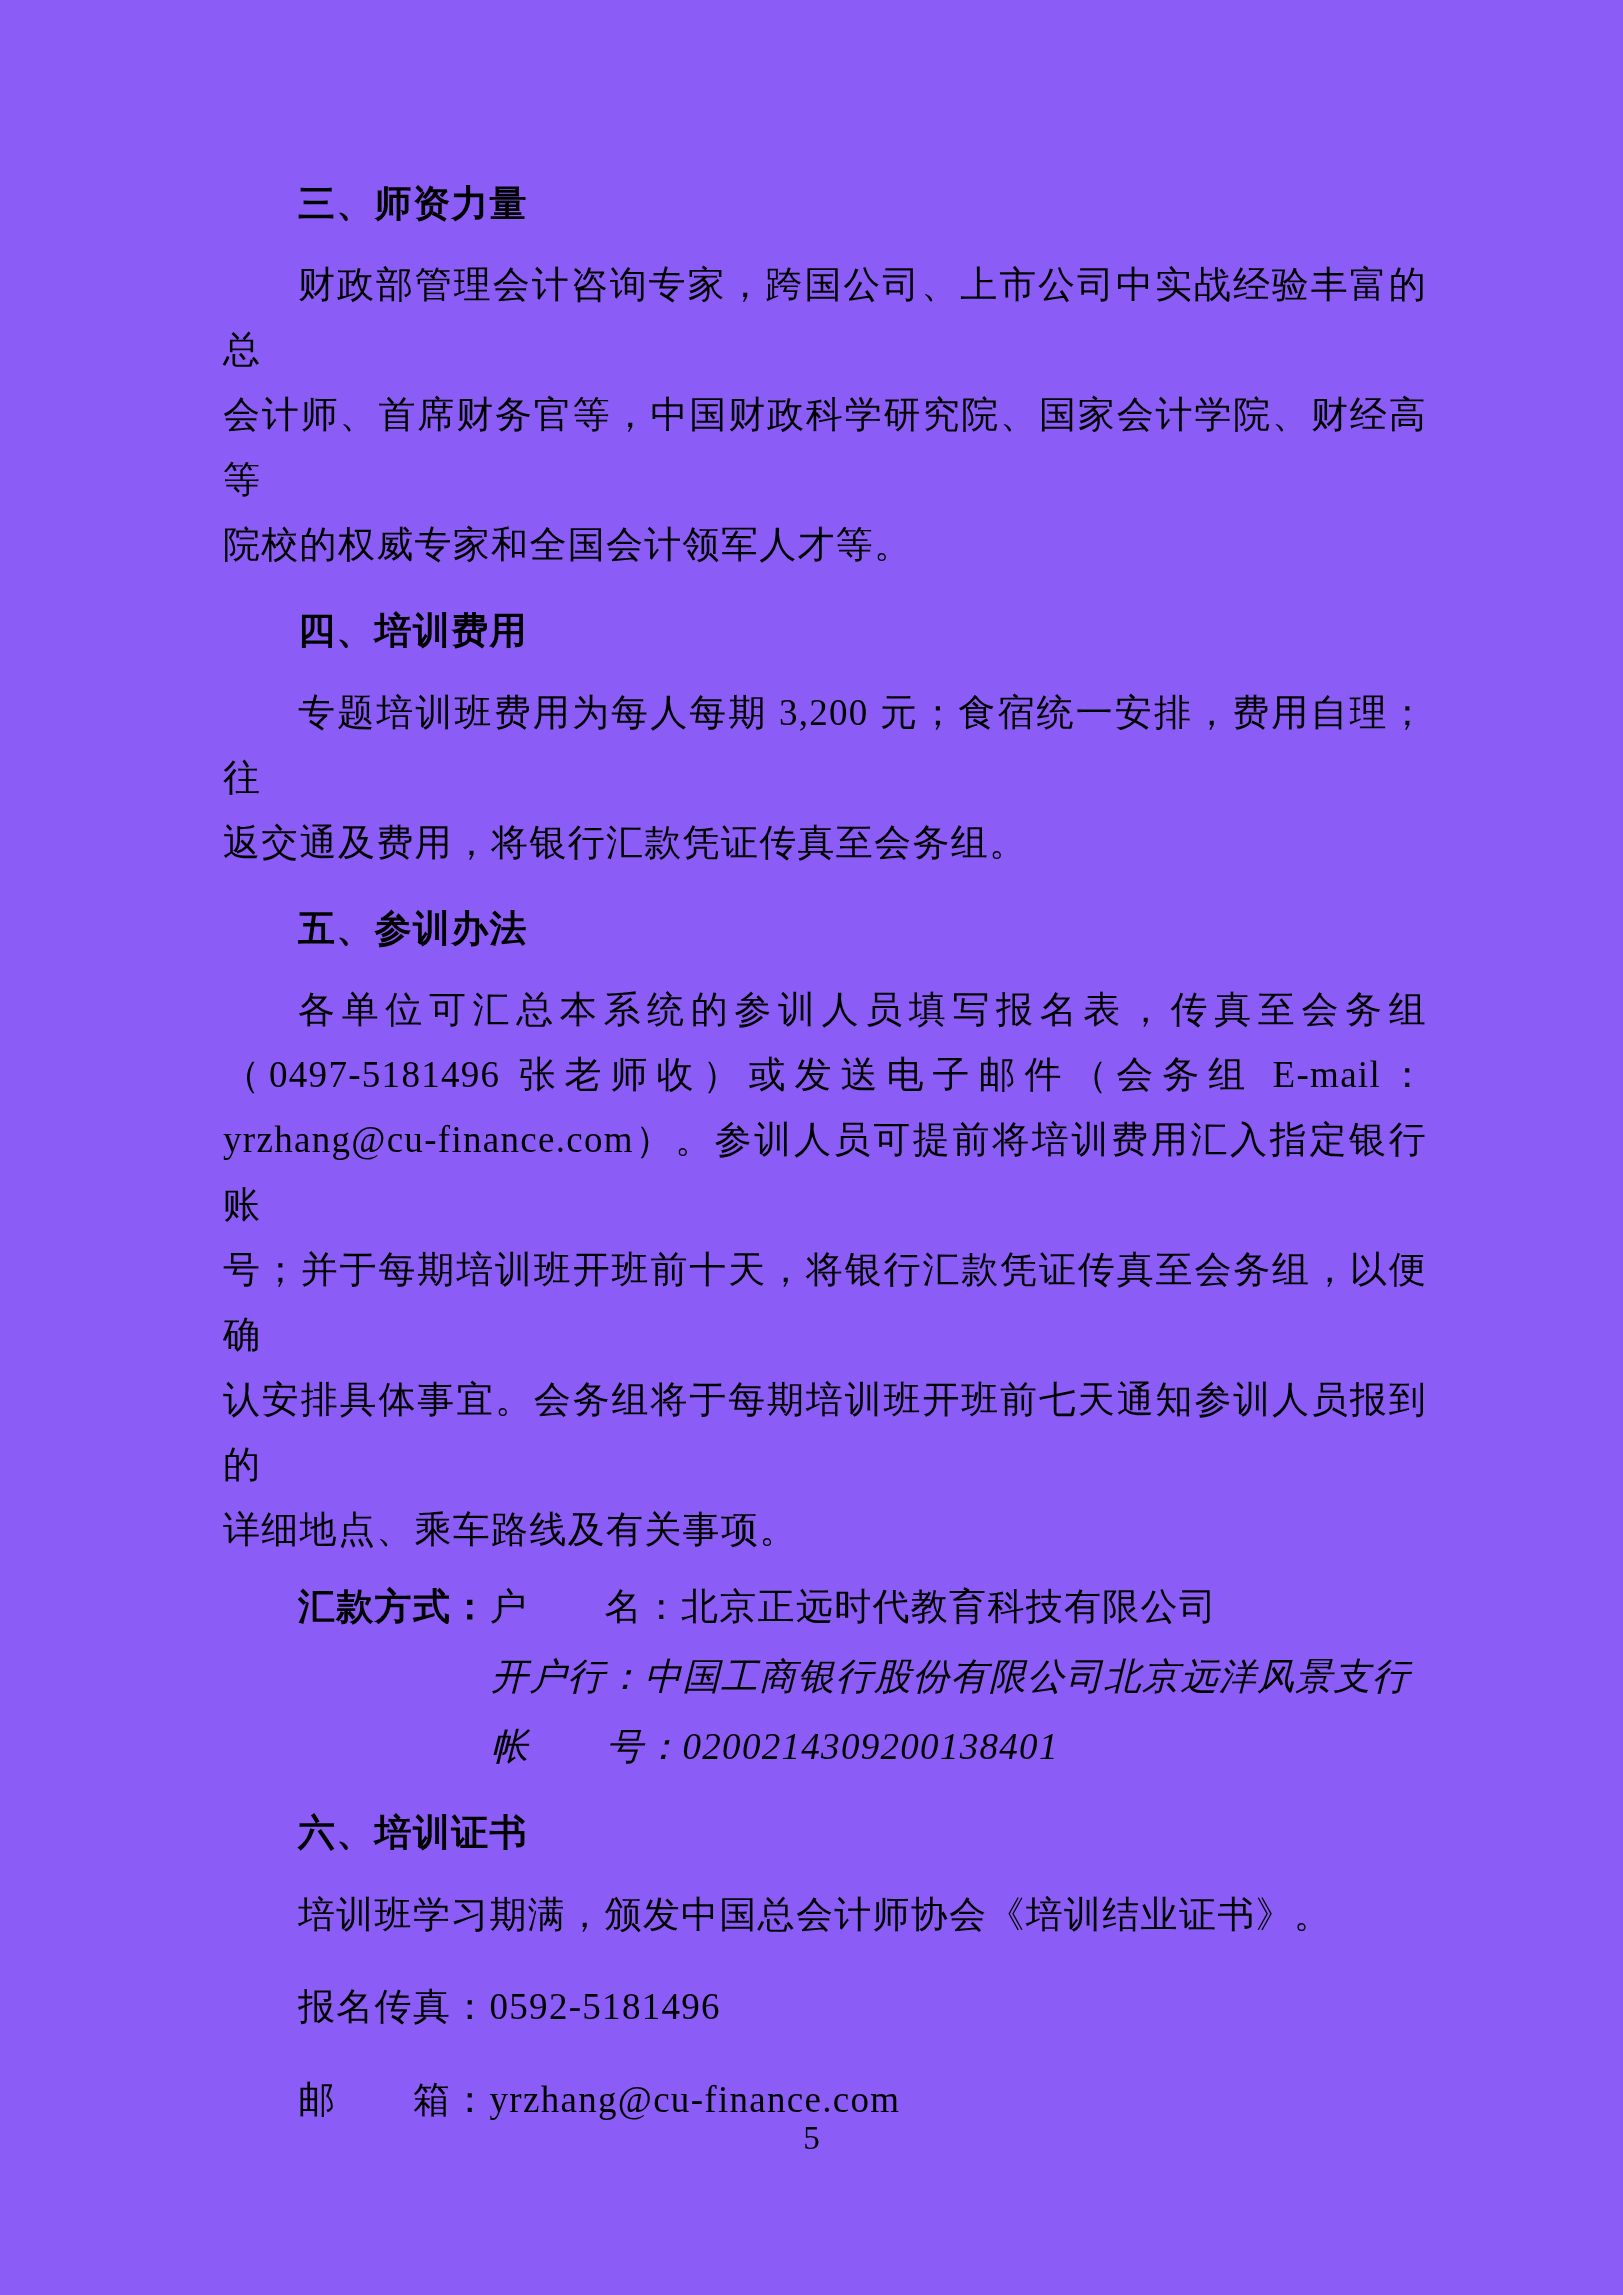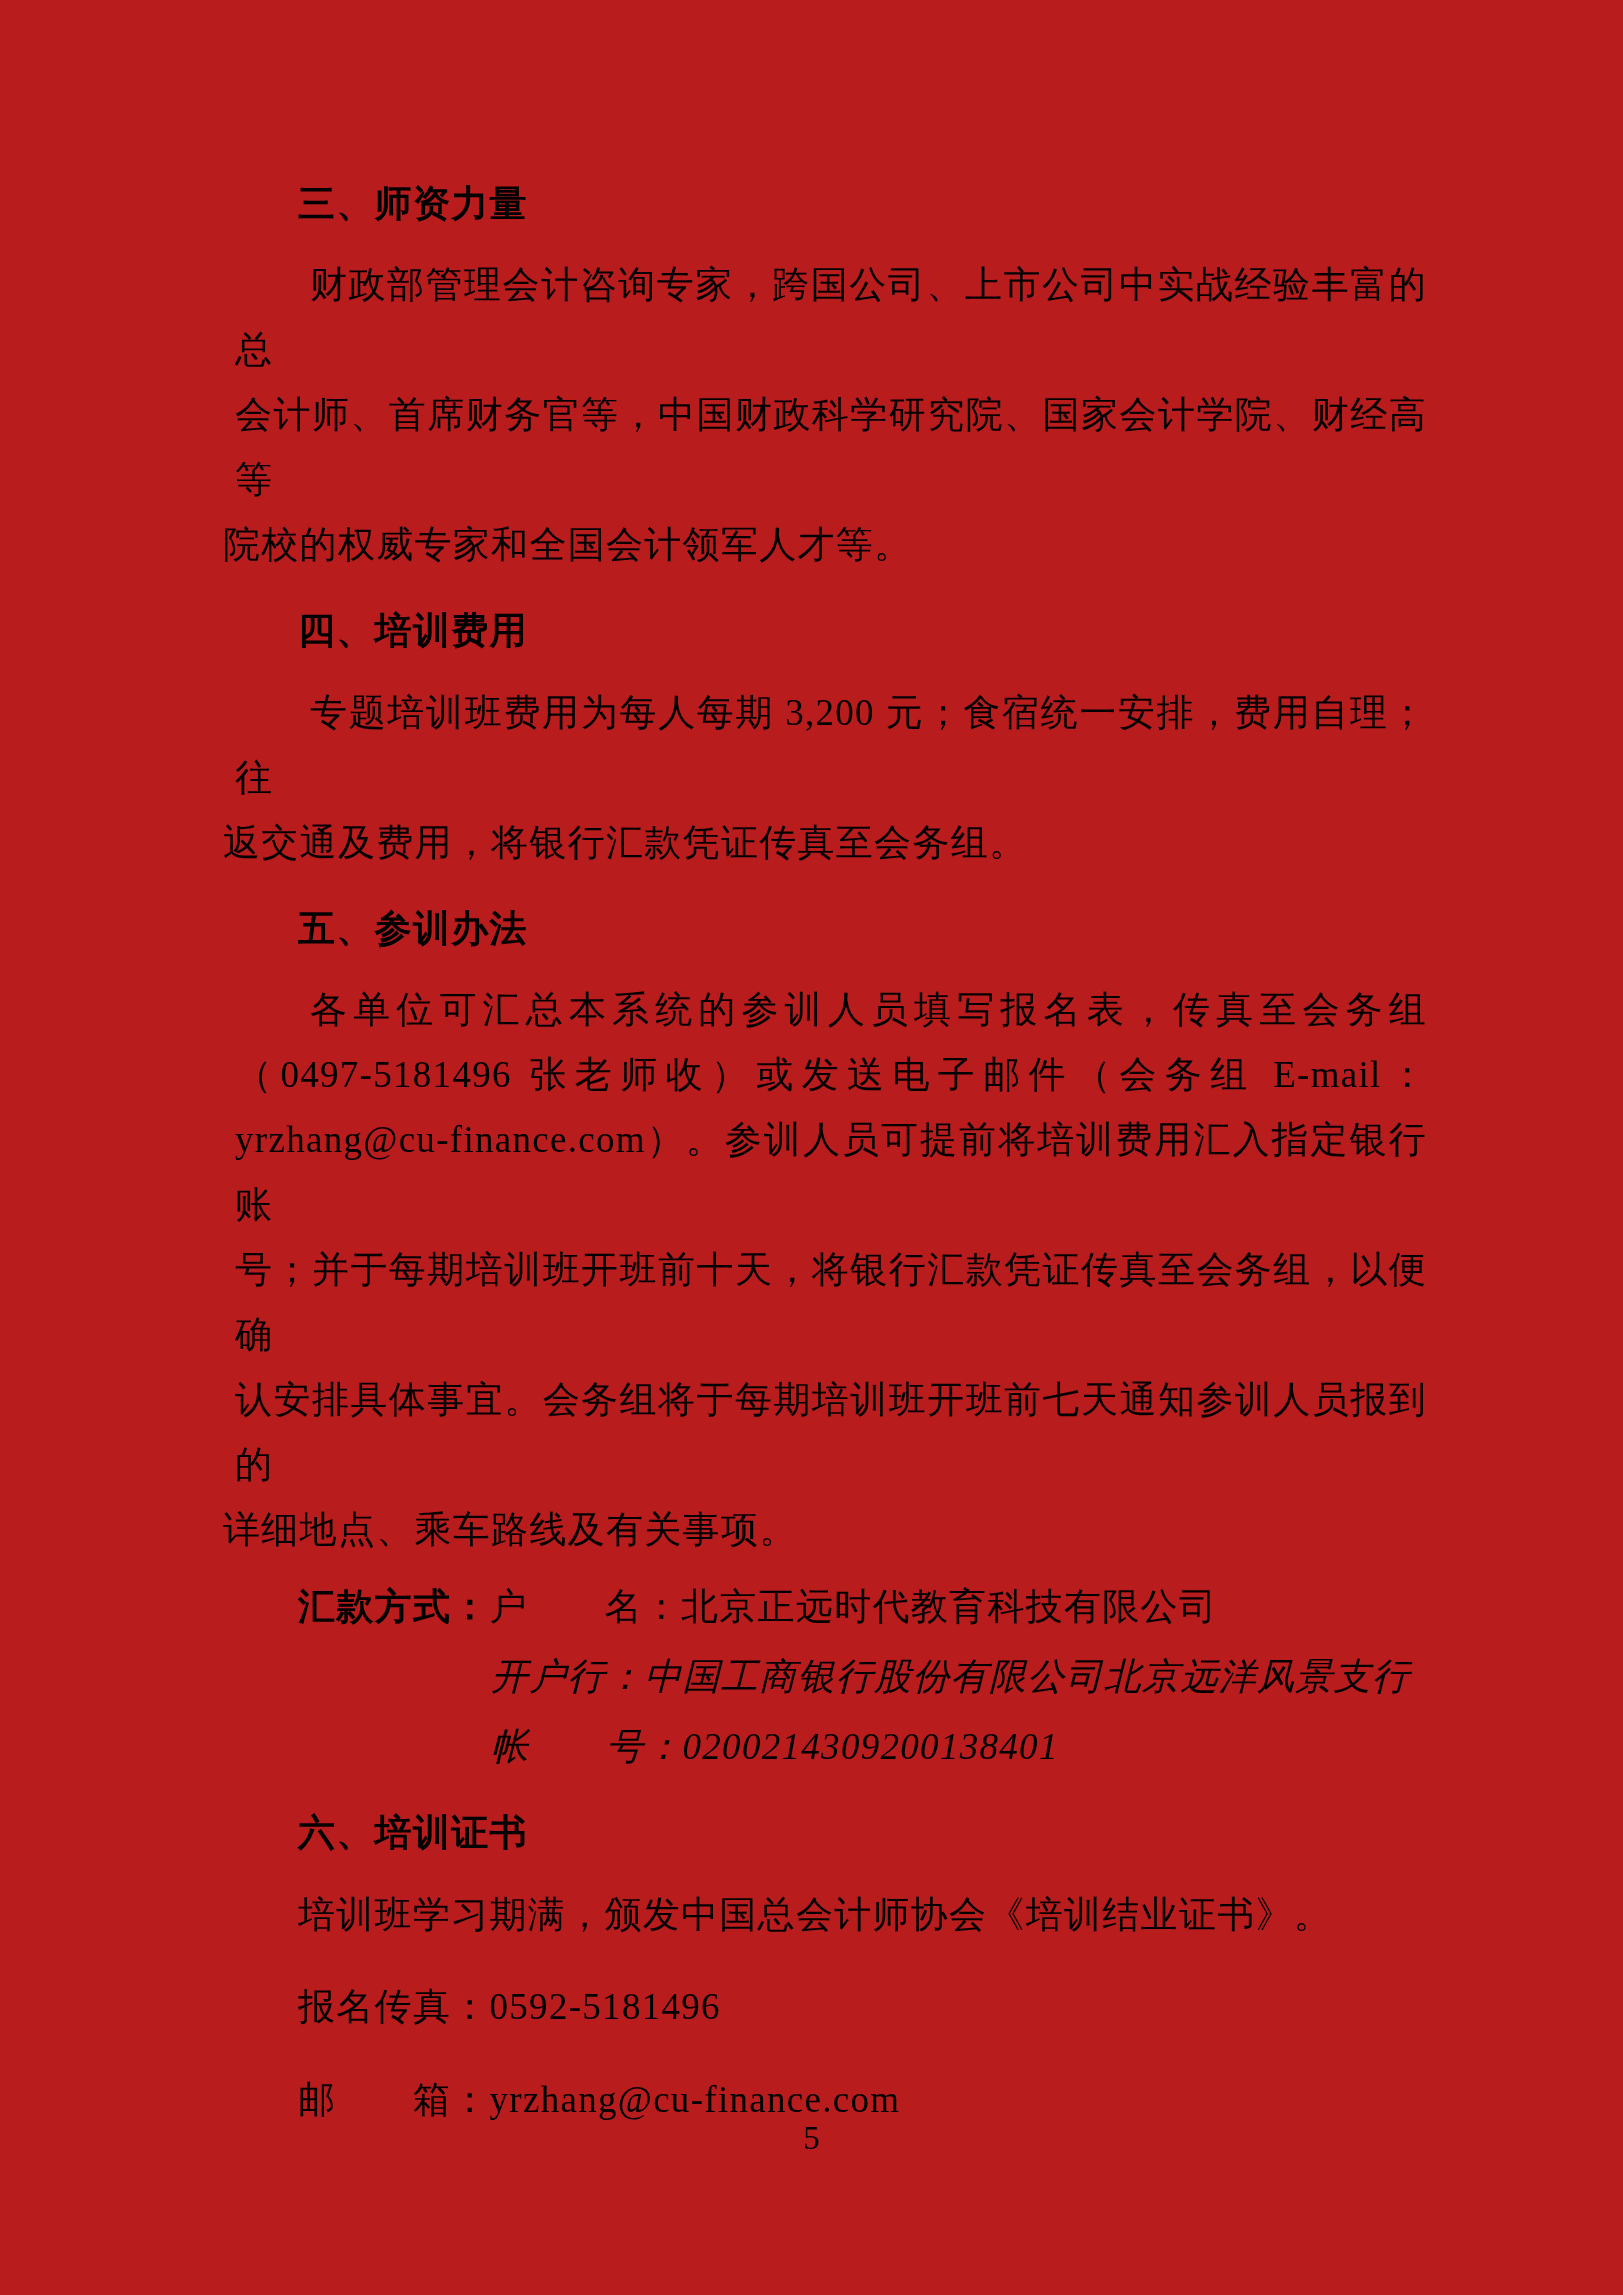--- a/index.html
+++ b/index.html
@@ -4,21 +4,21 @@
 <style>
   html, body {
     margin: 0;
     padding: 0;
     background: #ffffff;
   }
   .page {
     position: relative;
     width: 1623px;
     height: 2295px;
-    background: #b91c1c;
+    background: #8b5cf6;
     color: #000000;
     font-family: "Liberation Serif", "DejaVu Serif", serif;
     overflow: hidden;
   }
   .content {
     position: absolute;
     left: 223px;
     top: 171px;
     width: 1204px;
     font-size: 37px;
@@ -38,21 +38,20 @@
   .para {
     margin: 16.4px 0 0 0;
   }
   .line {
     line-height: 65px;
   }
   .j {
     text-align: justify;
     text-align-last: justify;
     text-justify: inter-character;
-    margin-left: 12px;
   }
   .indent {
     text-indent: 75px;
   }
   .remit {
     margin-top: 11.8px;
     white-space: nowrap;
   }
   .remit .line + .line {
     margin-top: 5.2px;

